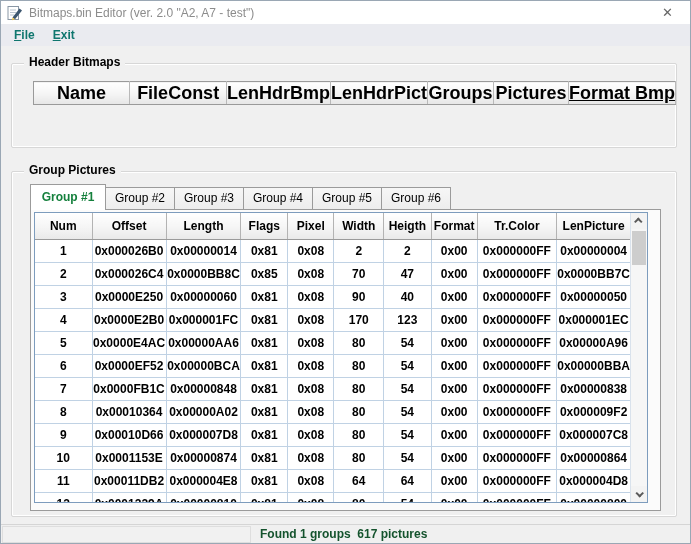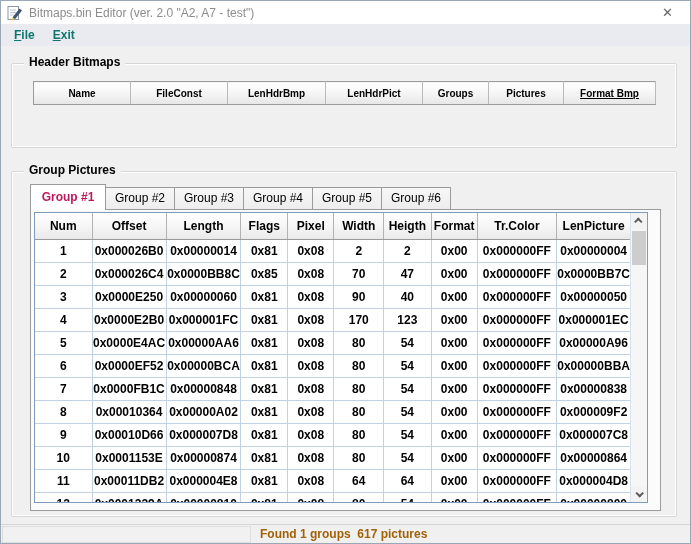--- a/index.html
+++ b/index.html
@@ -47,21 +47,21 @@
   #gb-pictures{ left:10px; top:170px; width:666px; height:346px; }
 
   
   .hb-table{
     position:absolute; left:21px; top:17px;
     border-collapse:collapse; table-layout:fixed;
     border:1px solid #9a9a9a; background:#fff;
   }
   .hb-table td{
     height:23px; text-align:center; vertical-align:middle;
-    font-size:10px; font-weight:bold; overflow:hidden; white-space:nowrap;
+    font-size:18px; font-weight:bold; overflow:hidden; white-space:nowrap;
   }
   .hb-head{
     background:linear-gradient(180deg,#ffffff 0%,#f4f4f4 55%,#e6e6e6 100%);
     border-right:1px solid #b9b9b9; border-bottom:1px solid #9a9a9a;
     height:24px;
   }
   .hb-val{
     background:#ffffff; border-right:1px solid #d9d9d9;
   }
   .hb-rowlabel{
@@ -76,21 +76,21 @@
   }
   .tab{
     width:70px; height:22px; margin-bottom:1px; margin-left:-1px;
     border:1px solid #9b9b9b; border-bottom:none;
     background:linear-gradient(180deg,#f7f7f7,#ededed);
     font-size:12px; color:#000; text-align:center; line-height:21px;
     white-space:pre; cursor:default;
   }
   .tab.active{
     width:76px; height:26px; margin-bottom:0; margin-left:0;
-    background:#ffffff; font-weight:bold; color:#be185d;
+    background:#ffffff; font-weight:bold; color:#15803d;
     position:relative; z-index:4; line-height:24px;
   }
 
   
   .tab-panel{
     position:absolute; left:18px; top:37px; width:631px; height:302px;
     border:1px solid #9b9b9b; background:#fbfbfb; z-index:2;
   }
   .grid-wrap{
     position:absolute; left:3px; top:2px; width:614px; height:291px;
@@ -134,21 +134,21 @@
   
   .statusbar{
     position:absolute; left:0; bottom:0; width:100%; height:19px;
     background:#f0f0f0; border-top:1px solid #d5d5d5; display:flex; align-items:center;
   }
   .status-panel{
     width:249px; height:17px; margin-left:1px;
     border:1px solid #dedede; background:#f1f1f1; flex:0 0 auto;
   }
   .status-text{
-    margin-left:9px; font-size:12px; font-weight:bold; color:#a16207; white-space:pre;
+    margin-left:9px; font-size:12px; font-weight:bold; color:#14532d; white-space:pre;
   }
 </style>
 </head>
 <body>
 
 <div class="window">
 
   <div class="titlebar">
     <svg class="app-icon" viewBox="0 0 16 16">
       <rect x="1" y="1.5" width="10.5" height="13" fill="#ffffff" stroke="#8a97a5" stroke-width="1"></rect>

